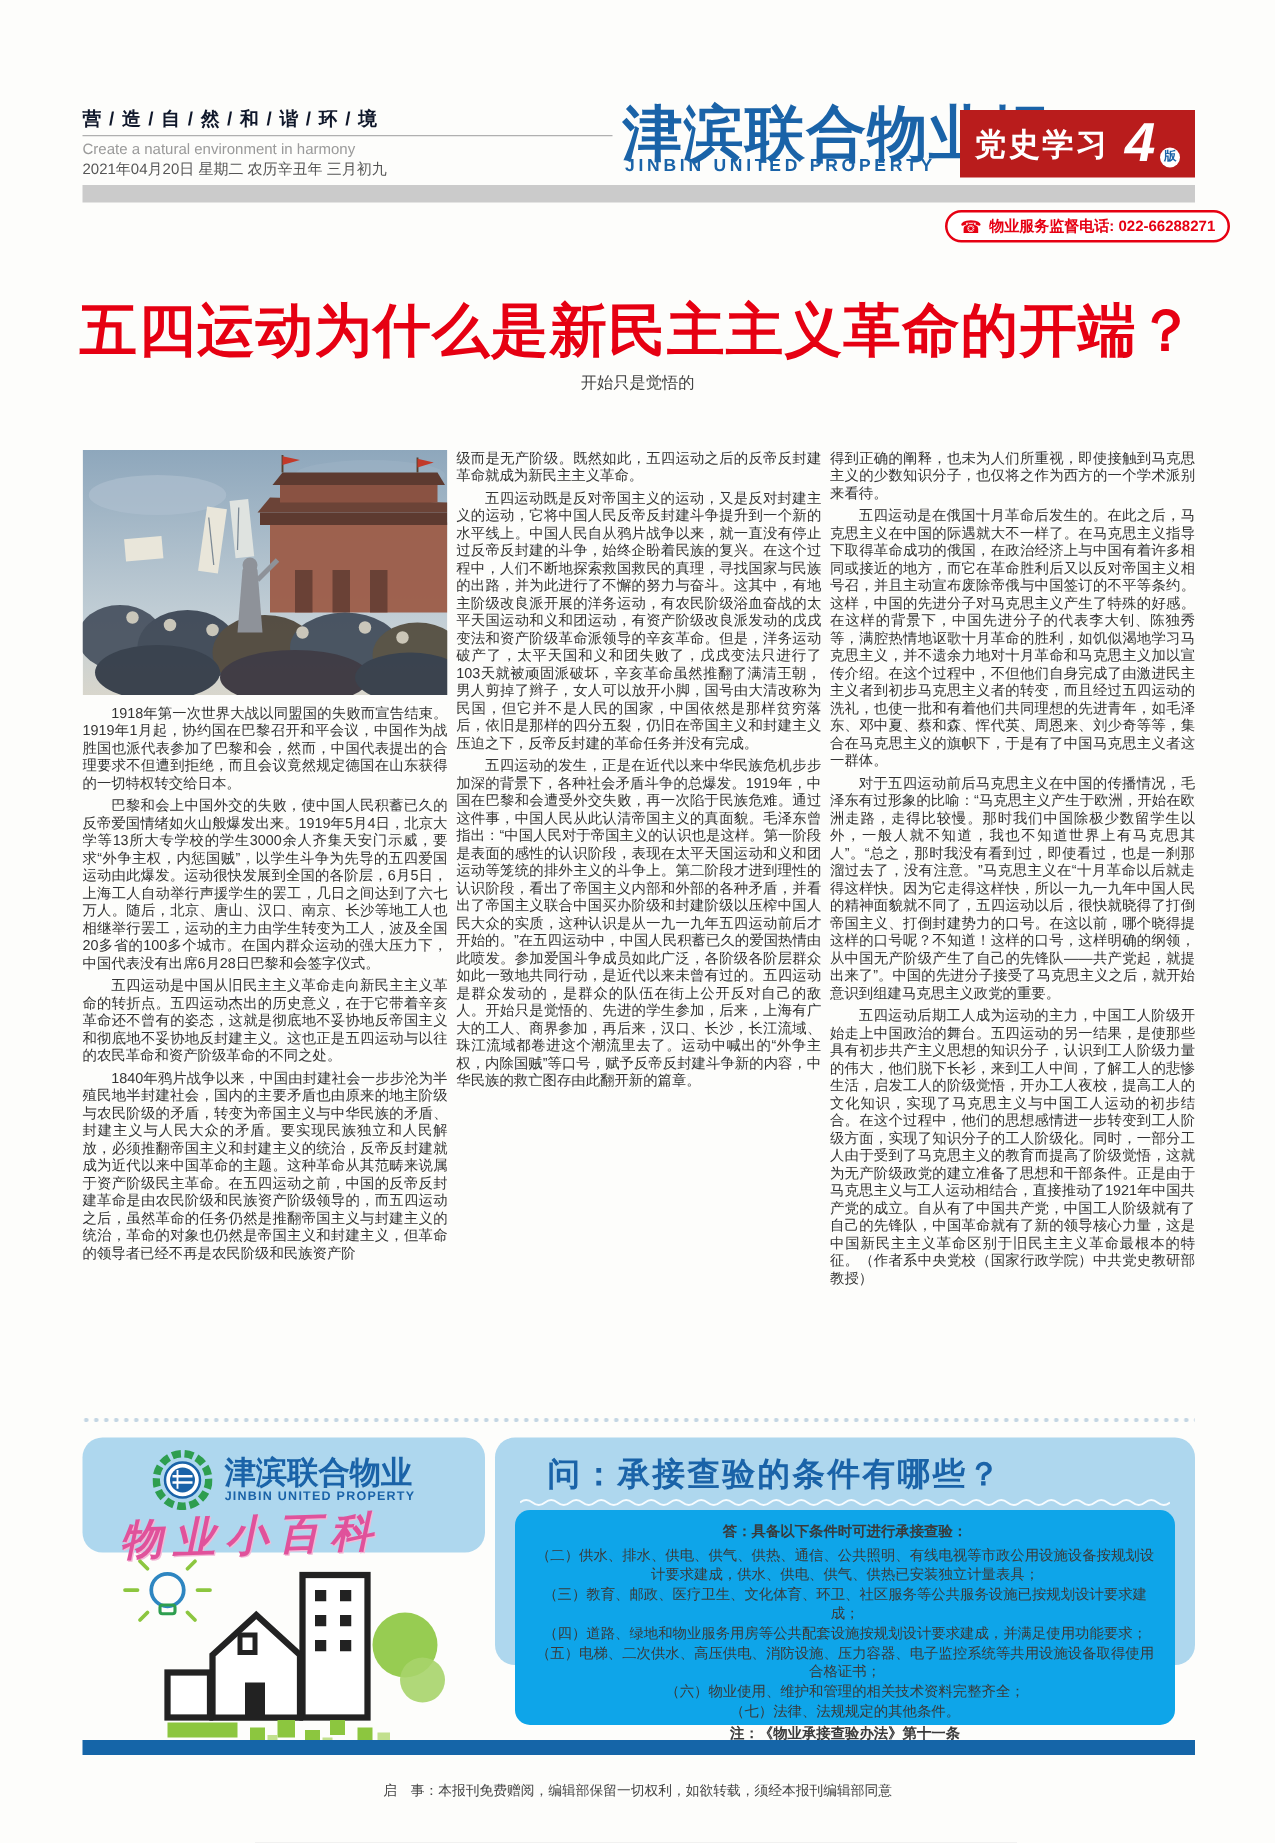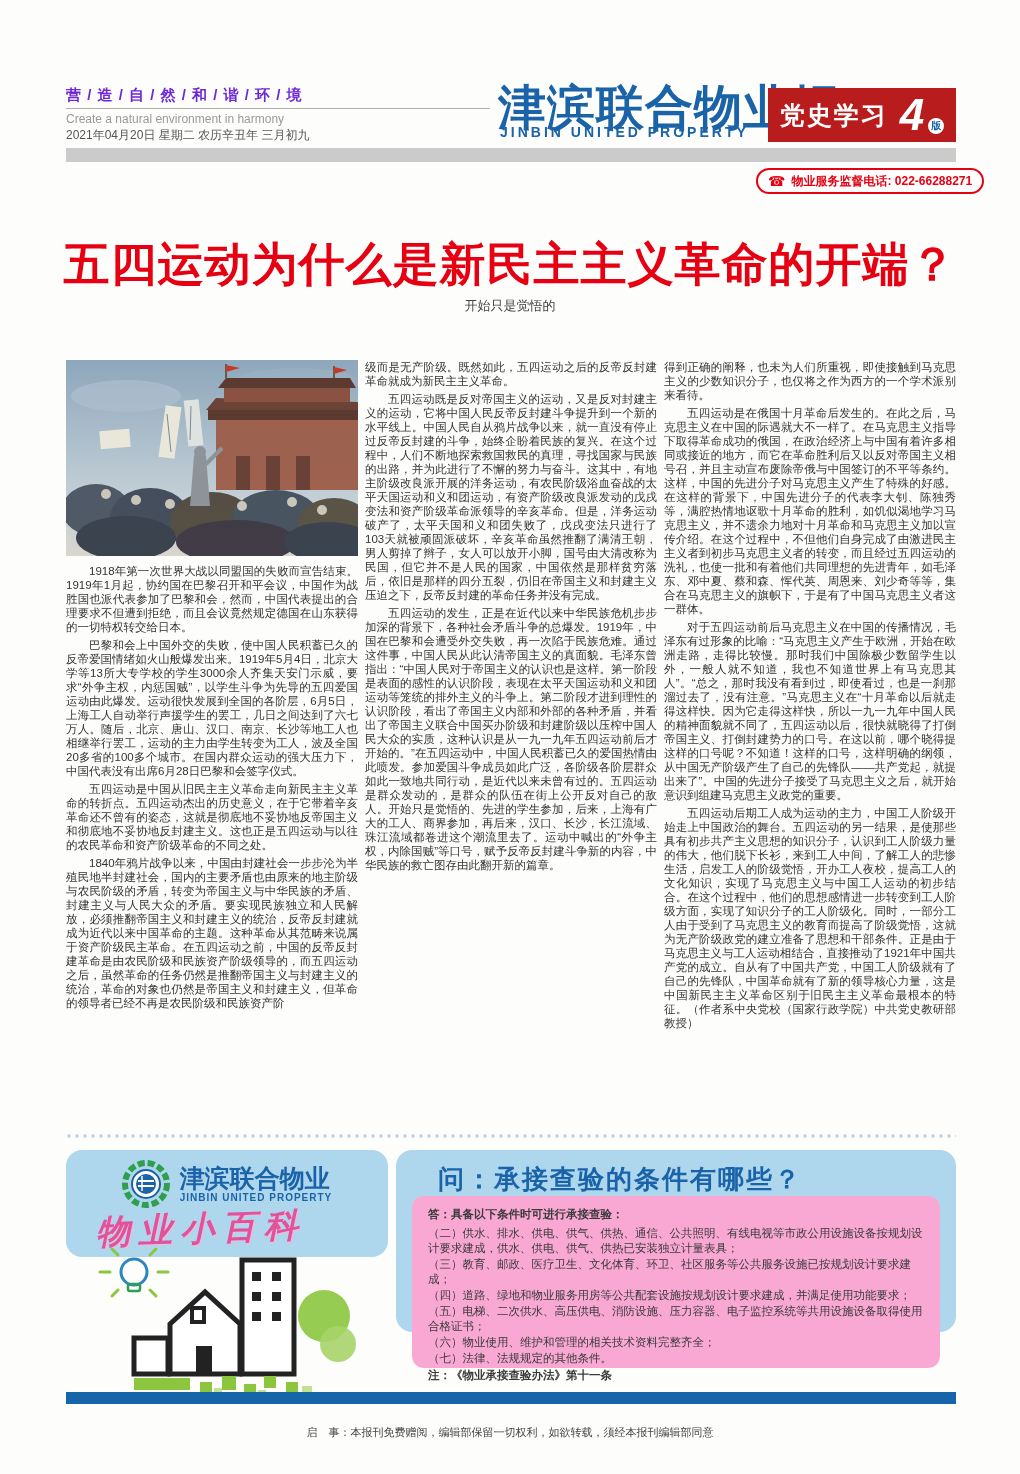--- a/index.html
+++ b/index.html
@@ -1,20 +1,20 @@
 <!DOCTYPE html>
 <html><head>
 <meta charset="utf-8">
 <style>
   html,body{margin:0;padding:0;background:#e8e8e8;}
   .page{position:relative;width:1020px;height:1474px;margin:0 auto;background:#fdfdfb;
         font-family:"Liberation Sans","DejaVu Sans",sans-serif;overflow:hidden;}
 
   
-  .slogan{position:absolute;left:66px;top:86px;font-size:15px;font-weight:bold;color:#6d28d9;letter-spacing:1px;}
+  .slogan{position:absolute;left:66px;top:86px;font-size:15px;font-weight:bold;color:#0f172a;letter-spacing:1px;}
   .slogan-rule{position:absolute;left:66px;top:108px;width:424px;height:1px;background:#b0b0b0;}
   .slogan-en{position:absolute;left:66px;top:112px;font-size:12px;color:#9a9a9a;}
   .date-line{position:absolute;left:66px;top:127px;font-size:12px;color:#555;}
   .paper-title{position:absolute;left:498px;top:84px;font-size:48px;font-weight:900;color:#1a63a8;letter-spacing:1px;line-height:1;}
   .paper-subtitle{position:absolute;left:500px;top:124px;font-size:14px;font-weight:bold;color:#1a63a8;letter-spacing:3px;}
   .badge{position:absolute;left:768px;top:88px;width:188px;height:54px;background:#b91c1c;color:#fff;
          display:flex;align-items:center;justify-content:center;gap:12px;}
   .badge-label{font-size:25px;font-weight:bold;letter-spacing:2px;}
   .badge-num{font-size:44px;font-weight:900;font-style:italic;line-height:1;}
   .badge-unit{width:16px;height:16px;border-radius:50%;background:#fff;color:#1a63a8;font-size:10px;
@@ -33,34 +33,34 @@
   .col{position:absolute;top:320px;width:292px;height:812px;overflow:hidden;
        font-size:11.5px;line-height:14px;color:#333;text-align:justify;margin-top:40px;}
   .col-1{left:66px;} .col-2{left:365px;} .col-3{left:664px;}
   .col p{margin:0 0 4px;text-indent:2em;}
   .col p.cont{text-indent:0;}
   .art-img{display:block;width:292px;height:196px;margin:0 0 8px;}
   .dots{position:absolute;left:66px;top:1132px;width:890px;height:8px;
         background-image:radial-gradient(circle at 3px 4px,#c4d6e4 1.5px,transparent 2px);background-size:8px 8px;}
 
   
-  .panel-left{position:absolute;left:66px;top:1150px;width:322px;height:107px;background:#aed7ee;border-radius:16px;}
+  .panel-left{position:absolute;left:66px;top:1150px;width:322px;height:92px;background:#aed7ee;border-radius:16px;}
   .brand-row{display:flex;align-items:center;justify-content:center;gap:10px;padding-top:10px;}
   .brand-text{text-align:left;}
   .brand-name{font-size:25px;font-weight:900;color:#1a63a8;line-height:1.05;}
   .brand-en{font-size:10px;font-weight:bold;color:#1a63a8;letter-spacing:1px;}
   .baike{position:absolute;left:96px;top:1206px;font-size:34px;font-weight:900;font-style:italic;
          color:#e0529b;letter-spacing:8px;transform:rotate(-2deg);text-shadow:1px 1px 0 #f3b9d6;}
   .illus{position:absolute;left:92px;top:1246px;}
 
   .panel-right{position:absolute;left:396px;top:1150px;width:560px;height:182px;background:#aed7ee;border-radius:16px;}
   .question{position:absolute;left:42px;top:12px;font-size:26px;font-weight:900;color:#1a63a8;letter-spacing:2px;}
   .wave{position:absolute;left:20px;top:48px;}
-  .answer-box{position:absolute;left:16px;top:46px;width:496px;height:150px;background:#f9a8d4;border-radius:12px;
-              padding:11px 16px;font-size:11.5px;line-height:15px;color:#3a3a3a;}
+  .answer-box{position:absolute;left:16px;top:58px;width:496px;height:150px;background:#0ea5e9;border-radius:12px;
+              padding:11px 16px;font-size:11.5px;line-height:15px;color:#3a3a3a;text-align:center;}
   .answer-intro{font-weight:bold;margin:0 0 4px;}
   .answer-list{list-style:none;margin:0;padding:0;}
   .answer-list li{margin:0 0 1px;}
   .answer-note{margin:2px 0 0;font-weight:bold;}
 
   
   .footer-bar{position:absolute;left:66px;top:1392px;width:890px;height:12px;background:#1565a8;}
   .footer-l1{position:absolute;left:0;top:1476px;width:100%;text-align:right;font-size:16px;color:#444;}
   .footer-l2{position:absolute;left:0;top:1425px;width:100%;text-align:center;font-size:11px;color:#444;}
 </style>

